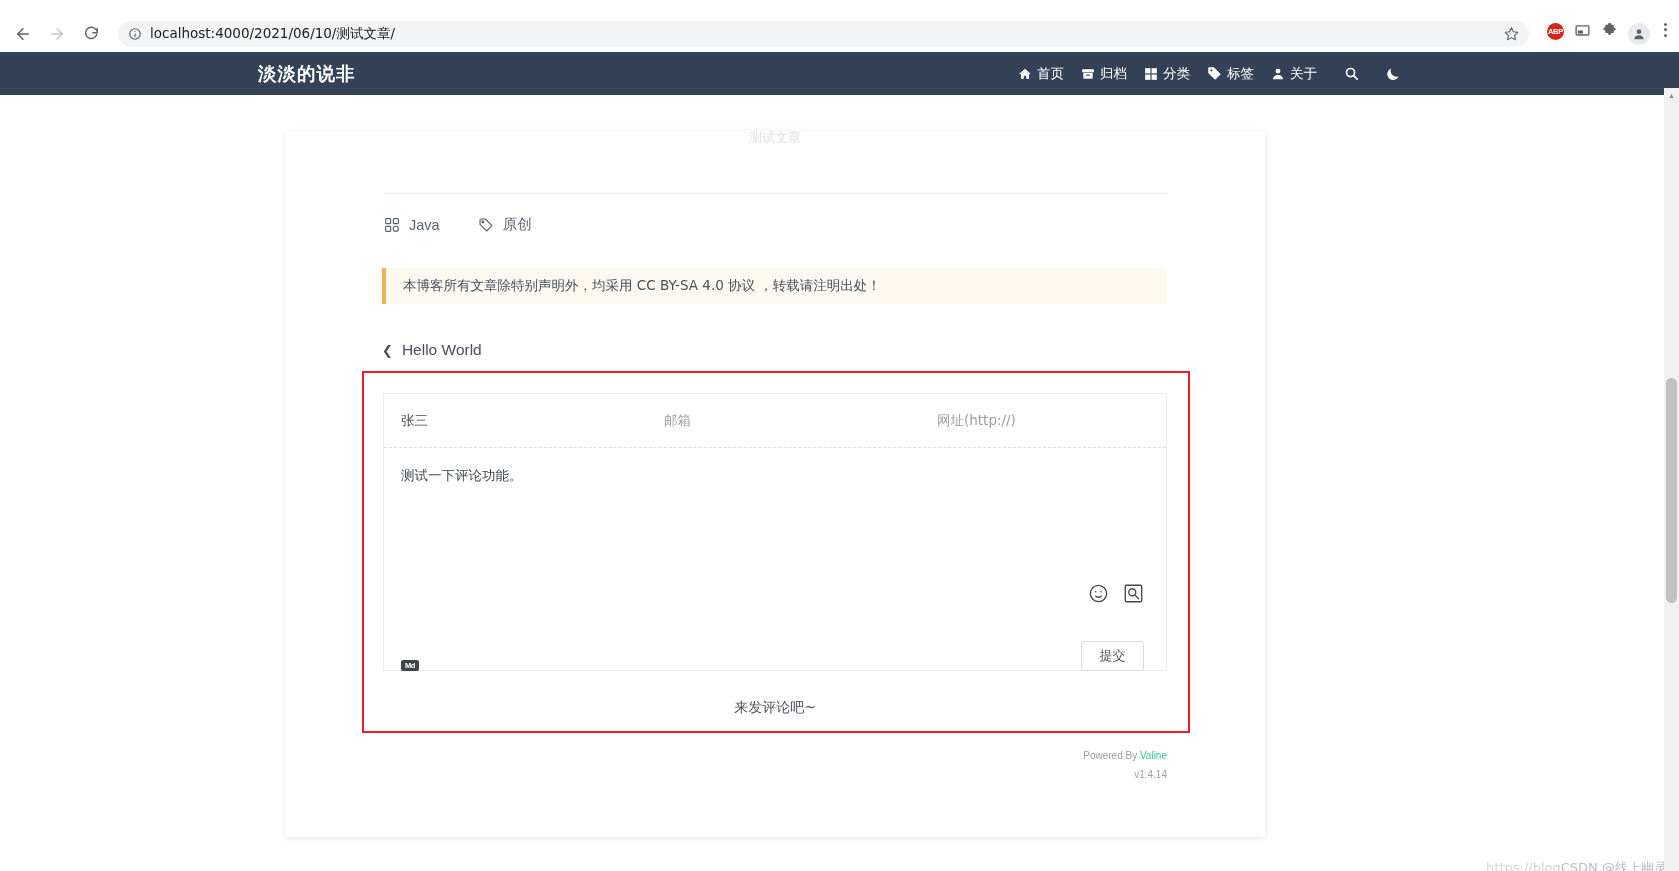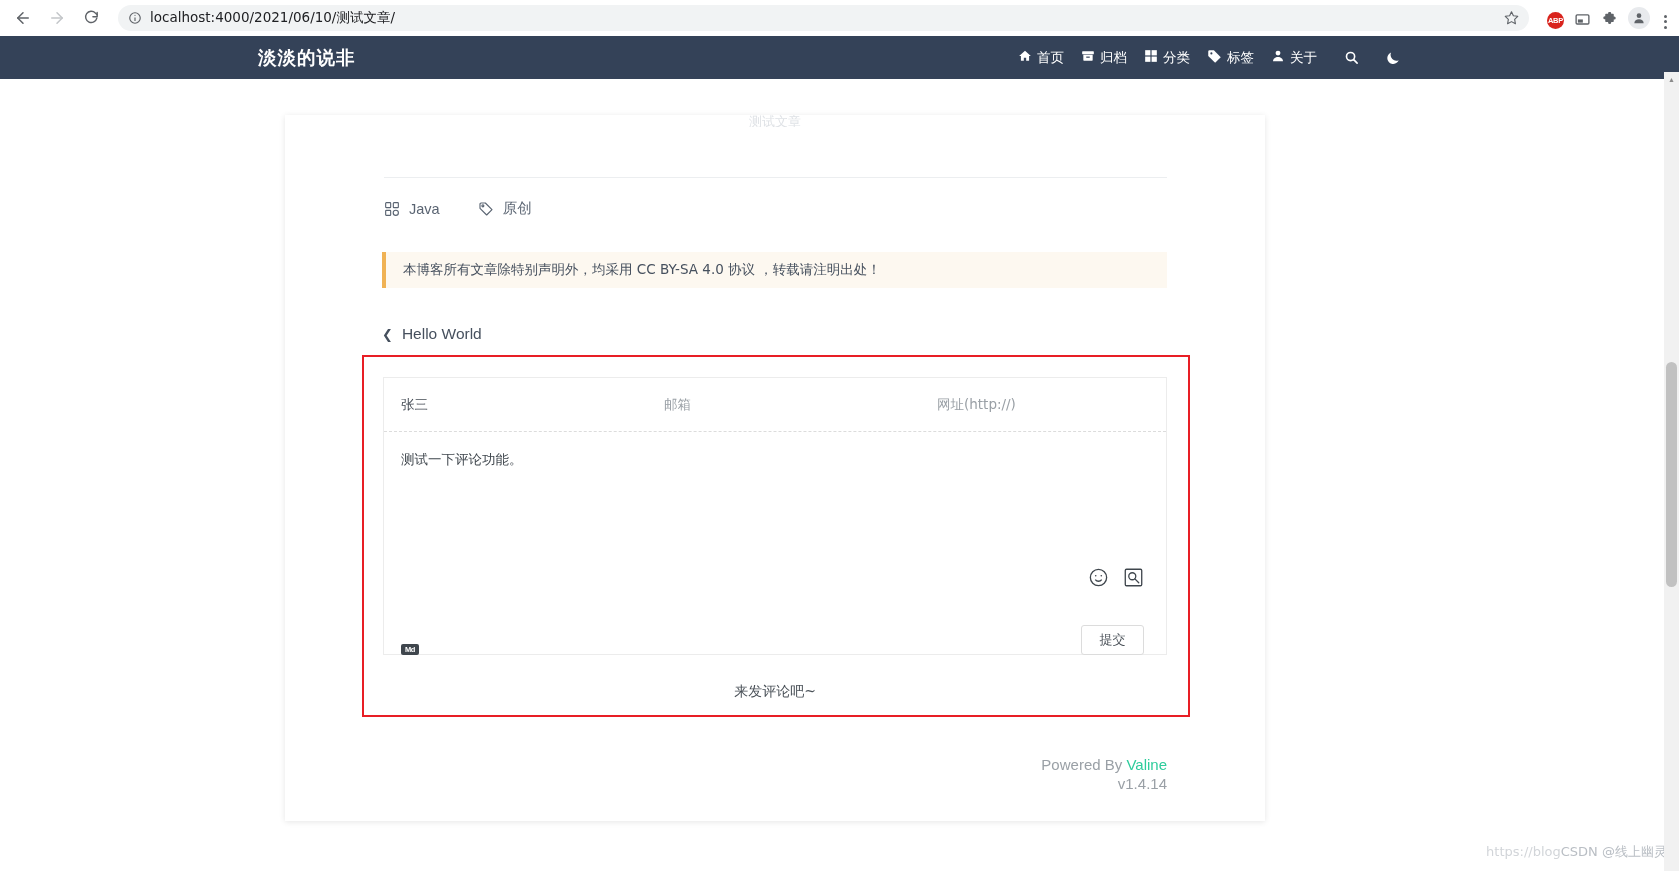--- a/index.html
+++ b/index.html
@@ -9,41 +9,42 @@
     background: #ffffff; overflow: hidden;
   }
 
   
   .browser-bar {
     height: 36px; background: #ffffff;
     display: flex; align-items: center;
     padding: 0 8px; gap: 4px;
     border-bottom: 1px solid #ffffff;
     position: relative;
+    margin-top: 16px;
   }
   .nav-btn {
     width: 30px; height: 30px; border-radius: 50%;
     display: flex; align-items: center; justify-content: center;
     color: #5f6368; flex: 0 0 auto;
   }
   .nav-btn svg { display:block; }
   .nav-btn.disabled { color: #c3c6c9; }
   .omnibox {
     flex: 1 1 auto; height: 26px; background: #f1f3f4;
     border-radius: 13px; display: flex; align-items: center;
     padding: 0 10px; margin: 0 6px 0 8px; min-width: 0;
   }
   .omnibox .info-icon { color:#5f6368; margin-right:8px; display:flex; }
   .omnibox .url {
     font-size: 13.5px; color: #202124; white-space: nowrap;
     overflow: hidden; text-overflow: ellipsis;
     font-family: "DejaVu Sans", "Liberation Sans", sans-serif;
   }
   .omnibox .star { margin-left: auto; color: #5f6368; display:flex; }
-  .ext-icons { display: flex; align-items: flex-end; gap: 10px; padding-left: 8px; }
+  .ext-icons { display: flex; align-items: flex-start; gap: 10px; padding-left: 8px; }
   .abp {
     width: 17px; height: 17px; border-radius: 50%;
     background: #d9241d; color: #fff; font-size: 7.5px; font-weight: bold;
     display: flex; align-items: center; justify-content: center;
     letter-spacing: -0.2px;
   }
   .icon-gray { color: #5f6368; display: flex; align-items: center; }
   .avatar-btn {
     width: 22px; height: 22px; border-radius: 50%;
     background: #e8eaed; display:flex; align-items:center; justify-content:center;
@@ -70,21 +71,21 @@
   .brand {
     color: #ffffff; font-size: 18.5px; font-weight: bold;
     margin-left: 258px; letter-spacing: 1px;
     font-family: "DejaVu Sans", "Liberation Sans", sans-serif;
   }
   .site-nav {
     margin-left: auto; margin-right: 278px;
     display: flex; align-items: center; gap: 17px;
     color: #ffffff; font-size: 13.5px;
   }
-  .nav-item { display: flex; gap: 5px; color: #fff; white-space: nowrap; }
+  .nav-item { display: flex; align-items: center; gap: 5px; color: #fff; white-space: nowrap; }
   .nav-item svg { display:block; }
   .nav-icon-btn { display:flex; align-items:center; color:#fff; }
 
   
   .content-card {
     position: absolute; left: 285px; top: 79px;
     width: 980px; height: 706px;
     background: #ffffff;
     box-shadow: 0 1px 6px rgba(0,0,0,0.10);
   }
@@ -185,22 +186,22 @@
     font-family: "DejaVu Sans", "Liberation Sans", sans-serif;
   }
 
   .no-comments {
     position: absolute; left: 0; right: 0; top: 568px;
     text-align: center; color: #4a5158; font-size: 14px;
     font-family: "DejaVu Sans", "Liberation Sans", sans-serif;
   }
 
   .powered {
-    position: absolute; right: 98px; top: 640px;
-    text-align: right; font-size: 15px; color: #9aa0a6;
+    position: absolute; right: 98px; top: 615px;
+    text-align: right; font-size: 10px; color: #9aa0a6;
     line-height: 19px;
   }
   .powered .valine-link { color: #2ecc9c; }
 
   .watermark {
     position: absolute; right: 12px; bottom: 10px;
     font-size: 13px; color: #d2d5d9;
     font-family: "DejaVu Sans", "Liberation Sans", sans-serif;
     white-space: nowrap;
   }

